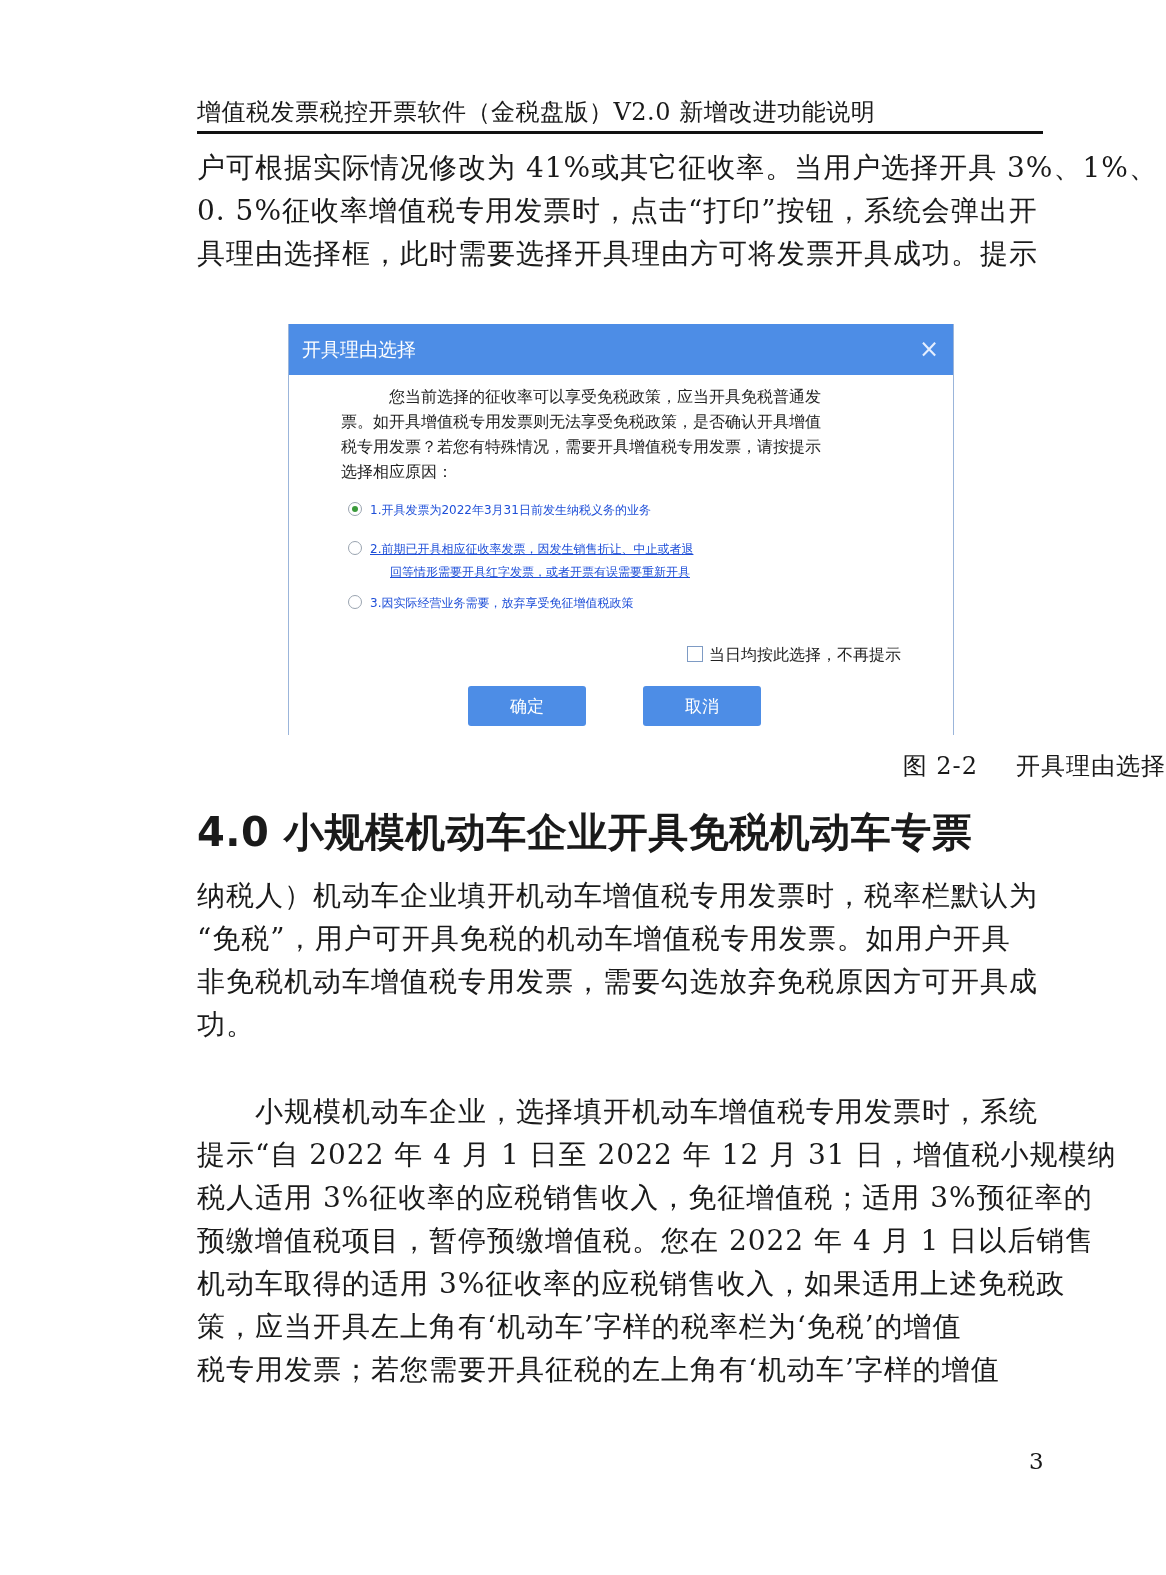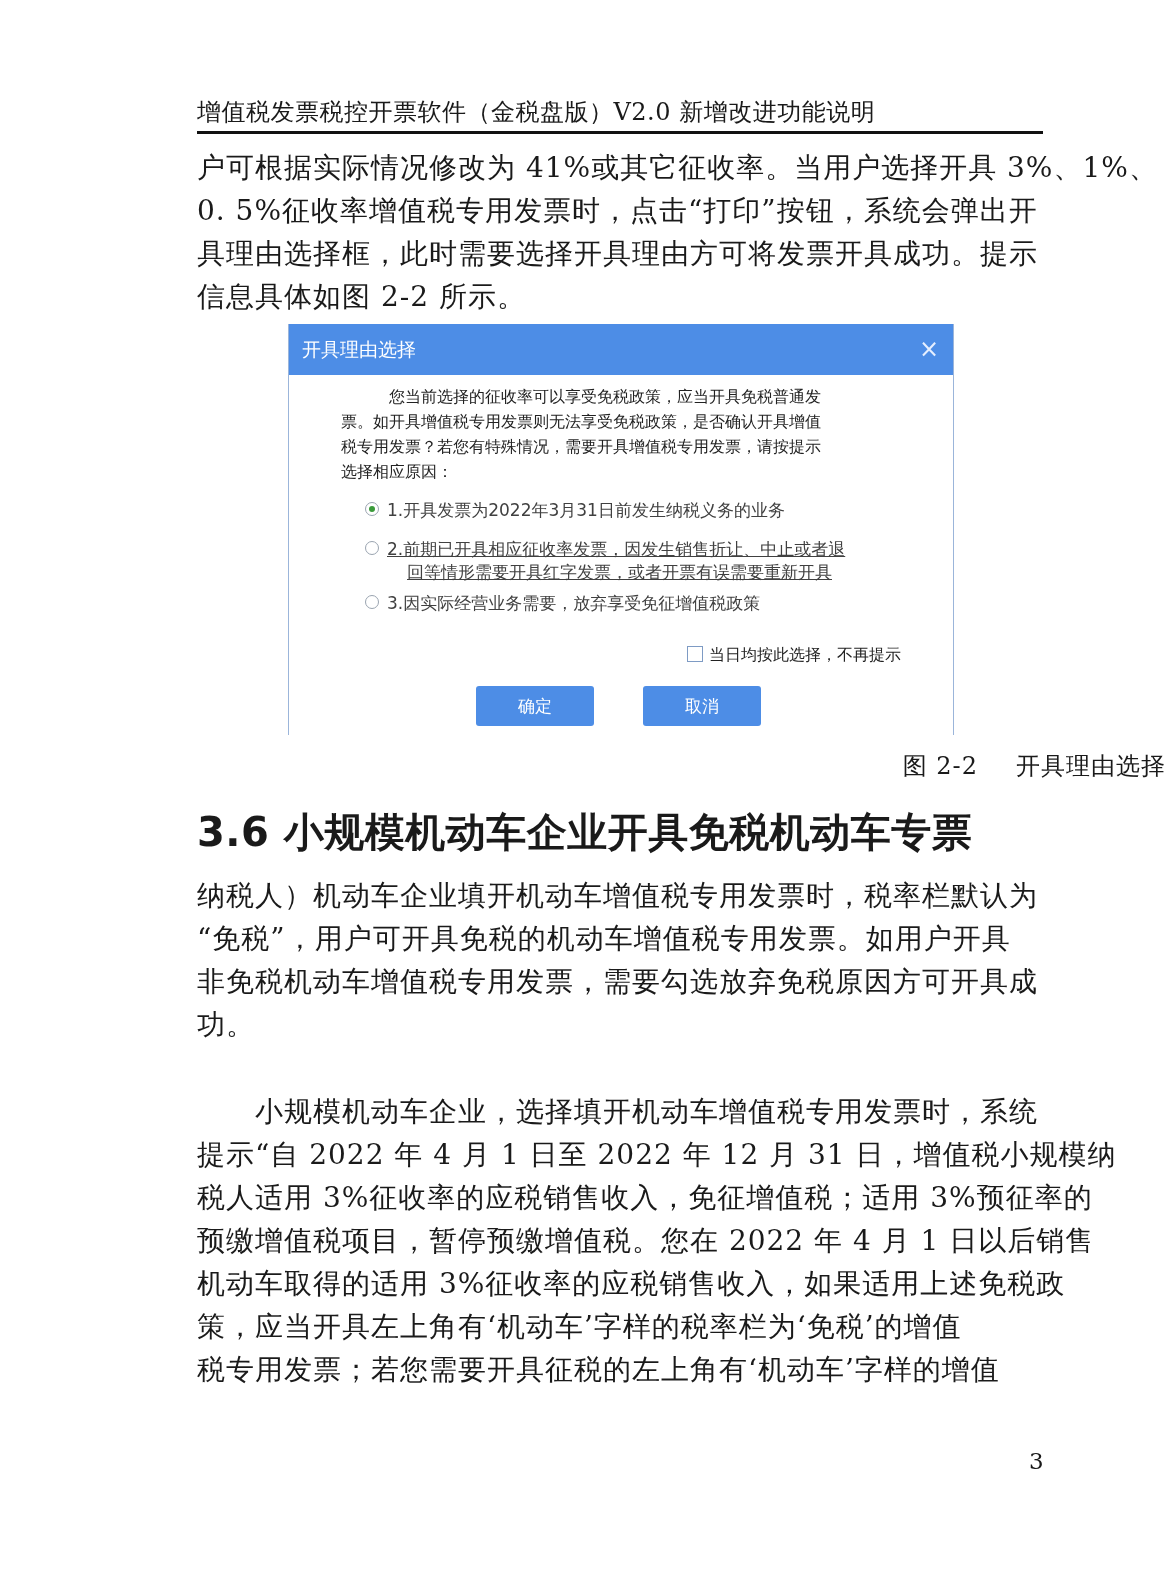--- a/index.html
+++ b/index.html
@@ -13,21 +13,21 @@
   .para .line { display:block; white-space:nowrap; }
   #p1 { top:146px; }
   .dialog { position:absolute; left:288px; top:324px; width:664px; height:411px;
             background:#fff; border-left:1px solid #9bb5da; border-right:1px solid #9bb5da;
             font-family:"DejaVu Sans", "Liberation Sans", sans-serif; }
   .dialog-title { height:51px; background:#4d8de6; color:#fff; font-size:19px;
                   line-height:51px; padding-left:13px; position:relative; }
   .dialog-close { position:absolute; right:14px; top:0; font-size:24px; color:#e6efff; cursor:pointer; }
   .dialog-msg { position:absolute; left:52px; top:60px; width:570px; font-size:16px; line-height:25px; color:#222; }
   .dialog-msg .line { display:block; white-space:nowrap; }
-  .option { position:absolute; left:76px; font-size:17px; line-height:23px; color:#404040; }
+  .option { position:absolute; left:59px; font-size:12px; line-height:23px; color:#1d4ed8; }
   .option .radio { position:absolute; left:0; top:3px; width:14px; height:14px; border:1px solid #9aa4b0;
                    border-radius:50%; box-sizing:border-box; }
   .option .radio.checked::after { content:""; position:absolute; left:3px; top:3px; width:6px; height:6px;
                    border-radius:50%; background:#3a9a3a; }
   .option .text { margin-left:22px; display:block; white-space:nowrap; }
   .option .text2 { margin-left:42px; display:block; white-space:nowrap; }
   .chk { position:absolute; left:398px; top:320px; font-size:16px; color:#222; line-height:22px; }
   .chk .box { display:inline-block; width:14px; height:14px; border:1px solid #7e9bc4; vertical-align:-2px; margin-right:6px; }
   .btn { position:absolute; top:362px; width:118px; height:40px; background:#4d8de6; color:#fff;
          border-radius:3px; font-size:17px; text-align:center; line-height:40px; cursor:pointer; }
@@ -43,21 +43,20 @@
 </head>
 <body>
 
 <div class="header">增值税发票税控开票软件（金税盘版）V2.0 新增改进功能说明</div>
 <div class="header-rule"></div>
 
 <div class="para" id="p1">
   <span class="line">户可根据实际情况修改为 41%或其它征收率。当用户选择开具 3%、1%、</span>
   <span class="line">0. 5%征收率增值税专用发票时，点击“打印”按钮，系统会弹出开</span>
   <span class="line">具理由选择框，此时需要选择开具理由方可将发票开具成功。提示</span>
-  <span class="line">信息具体如图 2-2 所示。</span>
 </div>
 
 <div class="dialog">
   <div class="dialog-title">
     <span>开具理由选择</span>
     <span class="dialog-close">×</span>
   </div>
   <div class="dialog-msg">
     <span class="line">　　　您当前选择的征收率可以享受免税政策，应当开具免税普通发</span>
     <span class="line">票。如开具增值税专用发票则无法享受免税政策，是否确认开具增值</span>
@@ -76,29 +75,29 @@
   </div>
   <div class="option" style="top:268px;">
     <span class="radio"></span>
     <span class="text">3.因实际经营业务需要，放弃享受免征增值税政策</span>
   </div>
 
   <div class="chk">
     <span class="box"></span><span>当日均按此选择，不再提示</span>
   </div>
 
-  <div class="btn" style="left:187px;">确定</div>
+  <div class="btn" style="left:179px;">确定</div>
   <div class="btn" style="left:354px;">取消</div>
 </div>
 
 <div class="caption">
   <span>图 2-2</span><span class="gap"></span><span>开具理由选择</span>
 </div>
 
-<div class="section-title">3.6 小规模机动车企业开具免税机动车专票</div>
+<div class="section-title">4.0 小规模机动车企业开具免税机动车专票</div>
 
 <div class="para" id="p2">
   <span class="line">纳税人）机动车企业填开机动车增值税专用发票时，税率栏默认为</span>
   <span class="line">“免税”，用户可开具免税的机动车增值税专用发票。如用户开具</span>
   <span class="line">非免税机动车增值税专用发票，需要勾选放弃免税原因方可开具成</span>
   <span class="line">功。</span>
 </div>
 
 <div class="para" id="p3">
   <span class="line">　　小规模机动车企业，选择填开机动车增值税专用发票时，系统</span>

